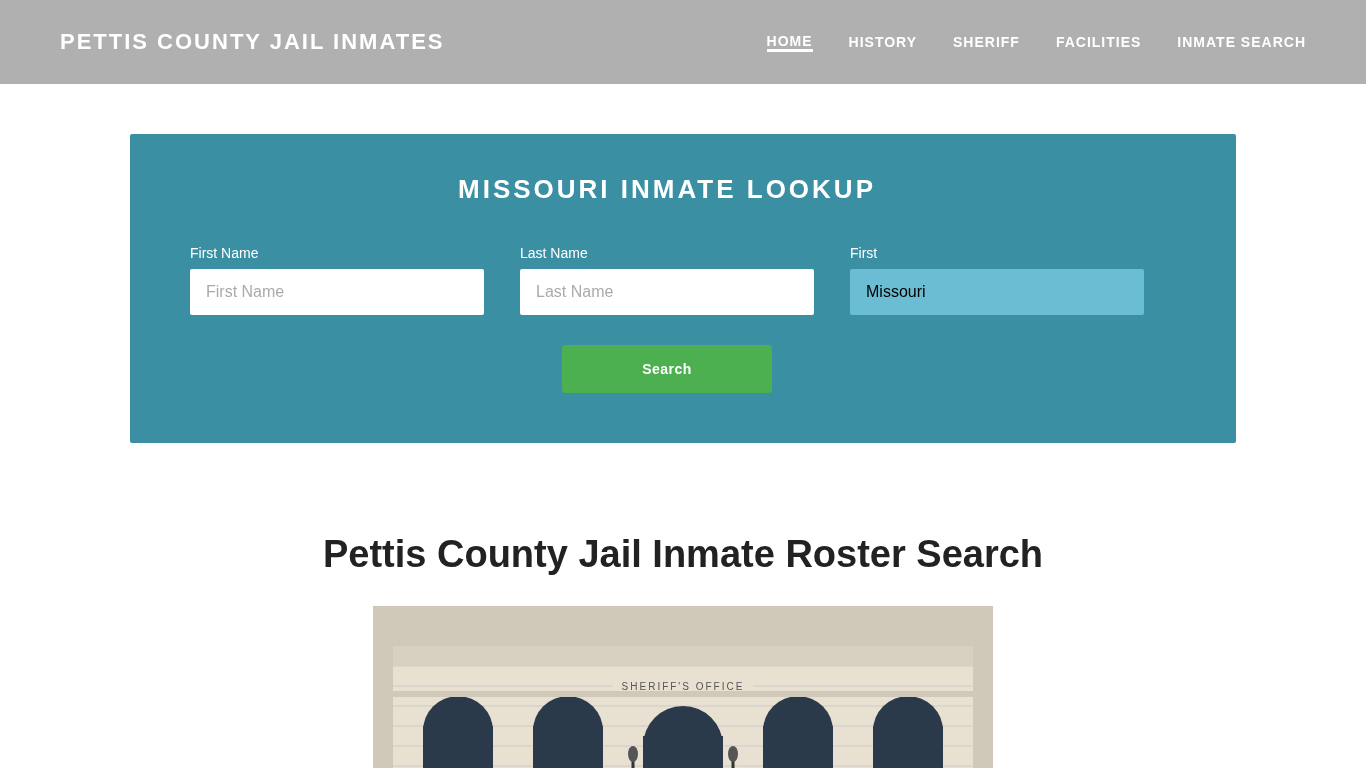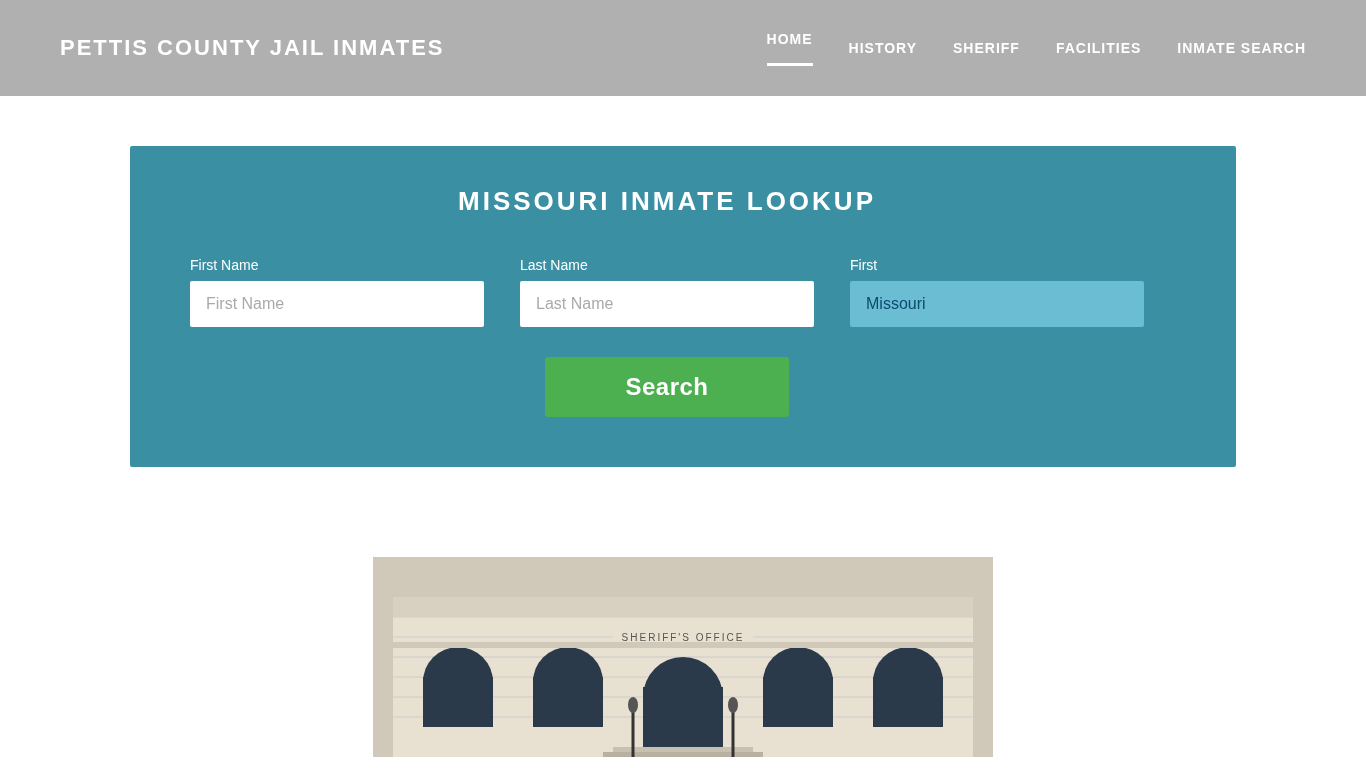--- a/index.html
+++ b/index.html
@@ -12,21 +12,21 @@
       font-family: Arial, sans-serif;
       background: #ffffff;
       width: 1366px;
       min-height: 768px;
     }
 
     
     .header {
       background: #b0b0b0;
       padding: 0 60px;
-      height: 96px;
+      height: 84px;
       display: flex;
       align-items: center;
       justify-content: space-between;
     }
 
     .site-title {
       color: #ffffff;
       font-size: 22px;
       font-weight: 900;
       letter-spacing: 2px;
@@ -44,21 +44,21 @@
       font-size: 14px;
       font-weight: 700;
       letter-spacing: 1px;
       text-transform: uppercase;
       cursor: pointer;
       text-decoration: none;
     }
 
     .nav-item.active {
       border-bottom: 3px solid #ffffff;
-      padding-bottom: 16px;
+      padding-bottom: 0;
     }
 
     
     .search-section {
       background: #3a8fa3;
       margin: 50px 130px;
       padding: 40px 92px 50px 60px;
       border-radius: 2px;
     }
 
@@ -107,21 +107,21 @@
 
     .search-btn-row {
       display: flex;
       justify-content: center;
       margin-top: 10px;
     }
 
     .search-btn {
       background: #4caf50;
       color: #ffffff;
-      font-size: 24px;
+      font-size: 14px;
       font-weight: 600;
       padding: 16px 80px;
       border: none;
       border-radius: 3px;
       cursor: pointer;
       letter-spacing: 0.5px;
     }
 
     
     .content-section {
@@ -176,30 +176,31 @@
       <input class="form-input" type="text" placeholder="First Name" style="">
     </div>
 
     <div class="form-group">
       <label class="form-label">Last Name</label>
       <input class="form-input" type="text" placeholder="Last Name" style="">
     </div>
 
     <div class="form-group">
       <label class="form-label">First</label>
-      <input class="form-input" type="text" style="background: rgb(107, 189, 212); color: #0c4a6e;" value="Missouri">
+      <input class="form-input" type="text" style="background: rgb(107, 189, 212); color: #000000;" value="Missouri">
     </div>
   </div>
 
   <div class="search-btn-row">
     <button class="search-btn">Search</button>
   </div>
 </section>
 
 <section class="content-section">
+  <h1 class="content-title">Pettis County Jail Inmate Roster Search</h1>
 
   <div class="building-image">
     <svg class="building-svg" viewBox="0 0 620 200" xmlns="http://www.w3.org/2000/svg">
 
       <rect width="620" height="200" fill="#d0c8b8"></rect>
 
       <rect x="20" y="40" width="580" height="160" fill="#e8e0d0"></rect>
 
       <line x1="20" y1="60" x2="600" y2="60" stroke="#ccc" stroke-width="1"></line>
       <line x1="20" y1="80" x2="600" y2="80" stroke="#ccc" stroke-width="1"></line>

